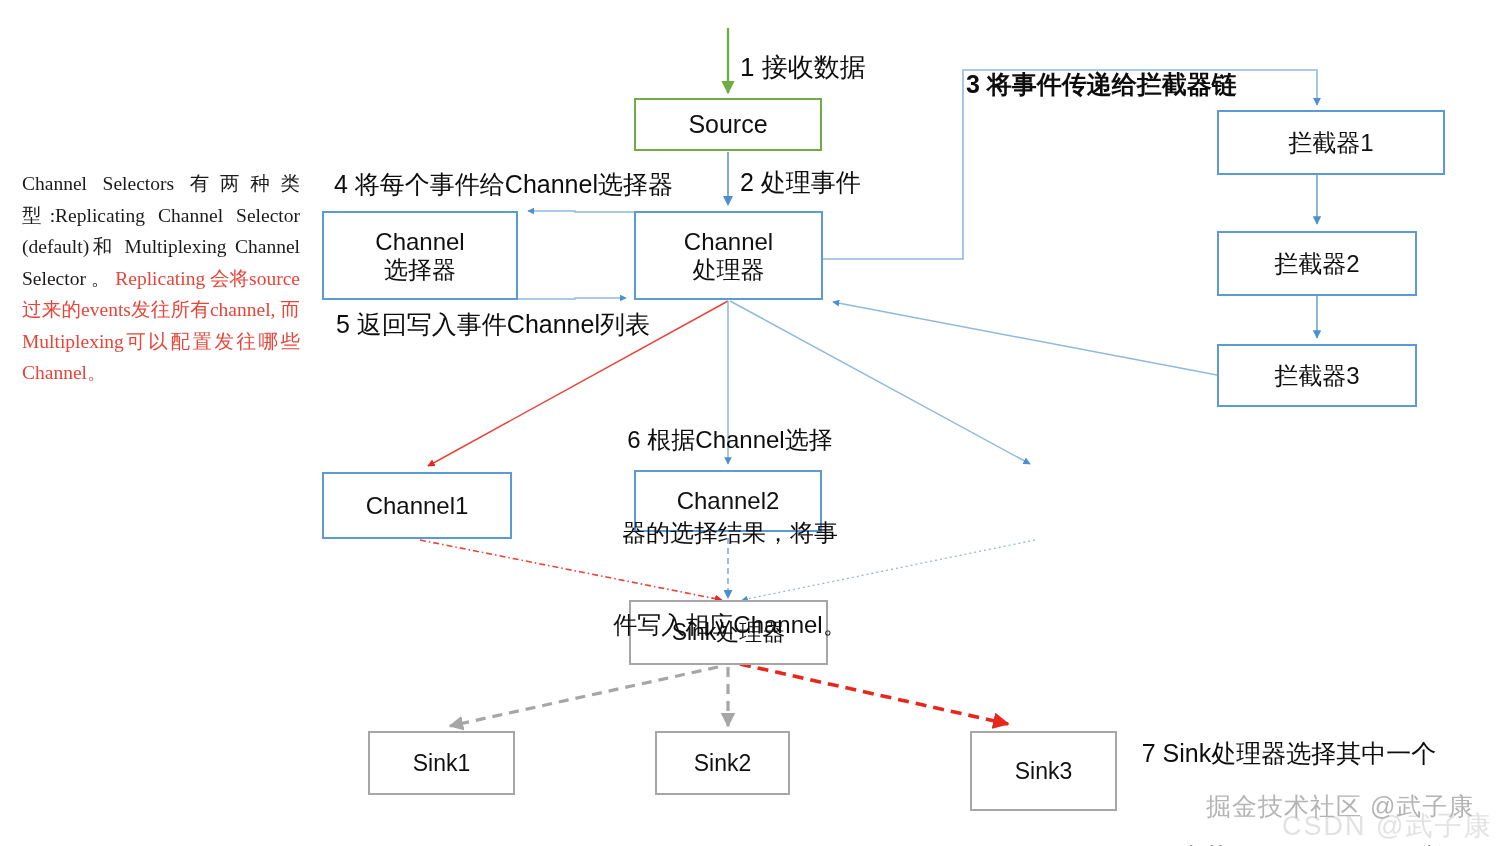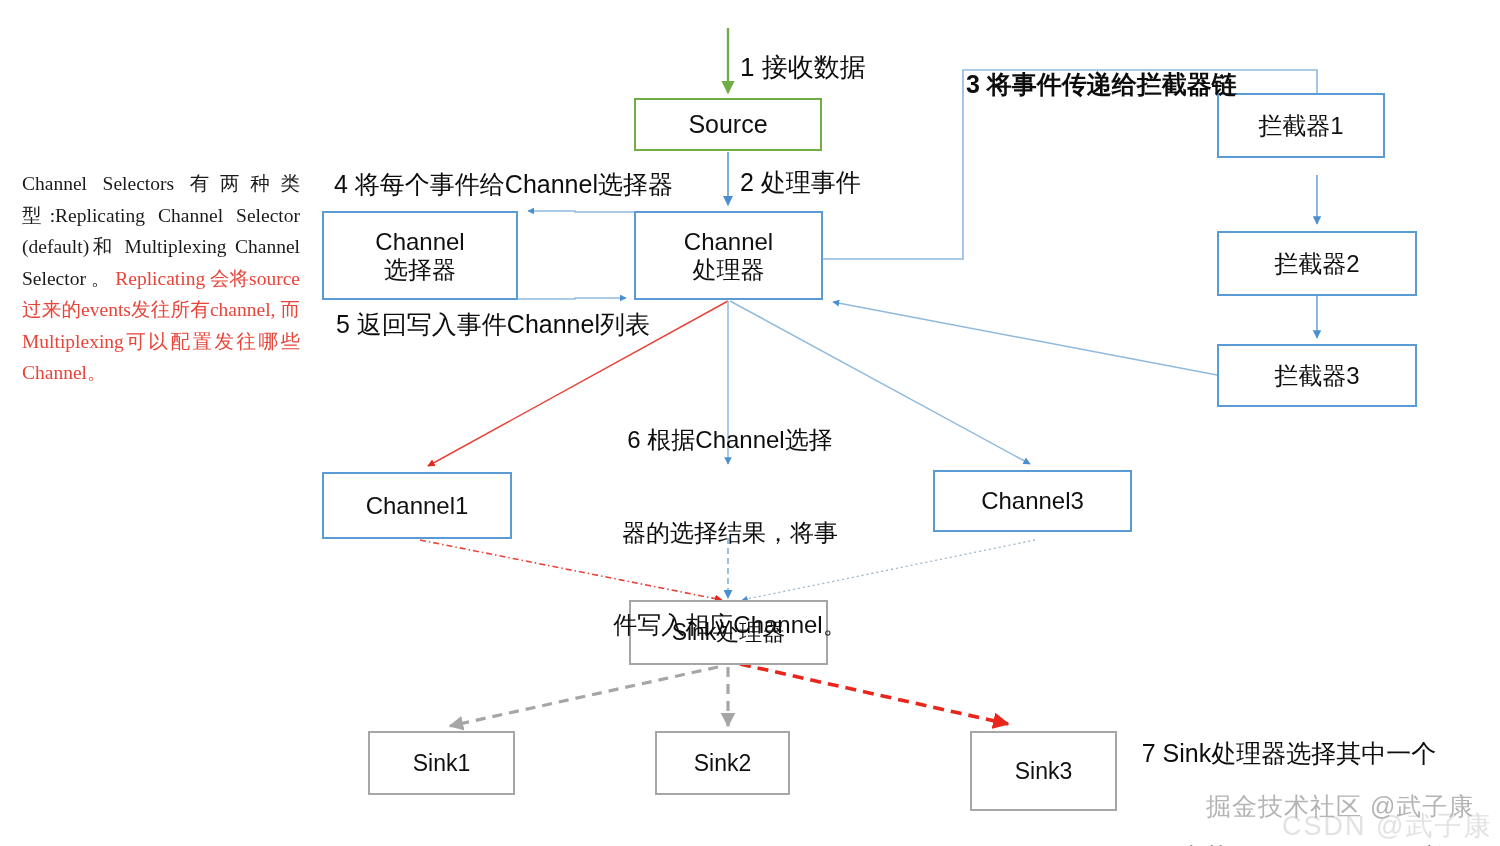--- a/index.html
+++ b/index.html
@@ -145,40 +145,40 @@
   <div class="node node-blue" style="left:322px; top:211px; width:196px; height:89px; font-size:24px; white-space:pre-line;">
     <span>Channel
 选择器</span>
   </div>
 
   <div class="node node-blue" style="left:634px; top:211px; width:189px; height:89px; font-size:24px; white-space:pre-line;">
     <span>Channel
 处理器</span>
   </div>
 
-  <div class="node node-blue" style="left:1217px; top:93px; width:168px; height:65px; font-size:24px;">
+  <div class="node node-blue" style="left:1217px; top:110px; width:228px; height:65px; font-size:24px;">
     <span>拦截器1</span>
   </div>
 
   <div class="node node-blue" style="left:1217px; top:231px; width:200px; height:65px; font-size:24px;">
     <span>拦截器2</span>
   </div>
 
   <div class="node node-blue" style="left:1217px; top:344px; width:200px; height:63px; font-size:24px;">
     <span>拦截器3</span>
   </div>
 
   <div class="node node-blue" style="left:322px; top:472px; width:190px; height:67px; font-size:24px;">
     <span>Channel1</span>
   </div>
 
-
-  <div class="node node-blue" style="left:933px; top:470px; width:199px; height:62px; font-size:24px;">
-    <span>Channel3</span>
-  </div>
+  <div class="node node-blue" style="left:634px; top:470px; width:188px; height:62px; font-size:24px;">
+    <span>Channel2</span>
+  </div>
+
 
   <div class="node node-gray" style="left:629px; top:600px; width:199px; height:65px; font-size:23px;">
     <span>Sink处理器</span>
   </div>
 
   <div class="node node-gray" style="left:368px; top:731px; width:147px; height:64px; font-size:23px;justify-content:center;">
     <span>Sink1</span>
   </div>
 
   <div class="node node-gray" style="left:655px; top:731px; width:135px; height:64px; font-size:23px;">

